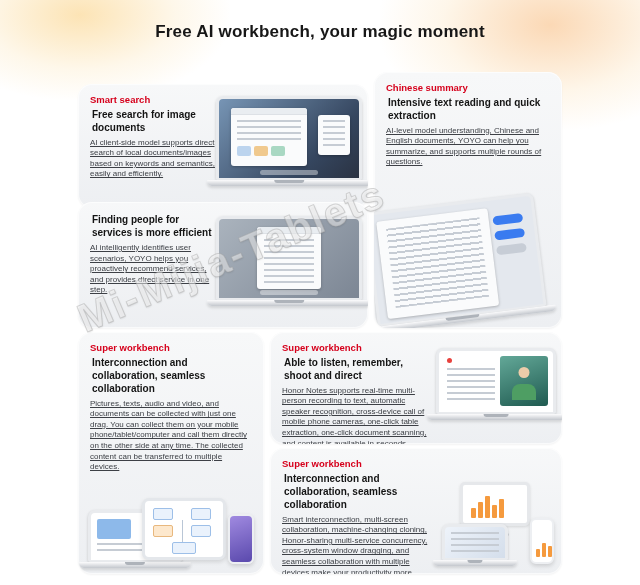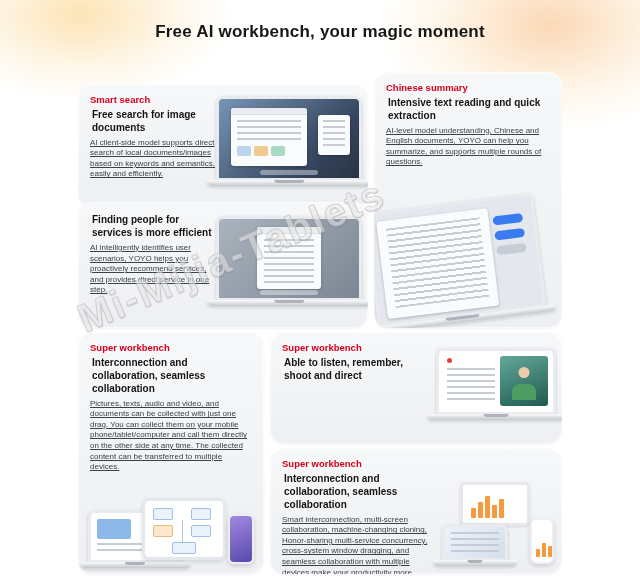--- a/index.html
+++ b/index.html
@@ -157,20 +157,21 @@
         <span style="position:absolute;left:37px;top:19px;width:1px;height:22px;background:#b9c6d6;display:block;"></span>
       </div>
       <div class="ph" style="right:0;bottom:6px;width:26px;height:50px;background:linear-gradient(160deg,#a08ae0,#5a49ad);"></div>
     </div>
   </section>
 
   <section class="card" style="left:270px;top:332px;width:292px;height:112px;">
     <div class="textcol" style="width:152px;">
       <div class="tag">Super workbench</div>
       <h3 class="ctitle">Able to listen, remember, shoot and direct</h3>
+      <p class="cbody">Honor Notes supports real-time multi-person recording to text, automatic speaker recognition, cross-device call of mobile phone cameras, one-click table extraction, one-click document scanning, and content is available in seconds.</p>
     </div>
     <div class="lt" style="right:6px;top:16px;width:120px;">
       <div class="scr" style="height:66px;background:#ffffff;">
         <span style="position:absolute;left:8px;top:7px;width:5px;height:5px;border-radius:50%;background:#e8413d;display:block;"></span>
         <div class="lines" style="position:absolute;left:8px;top:17px;width:48px;height:36px;"></div>
         <div style="position:absolute;right:5px;top:5px;width:48px;height:50px;border-radius:3px;background:linear-gradient(160deg,#63a898,#1f5a50);overflow:hidden;">
           <span style="position:absolute;left:50%;top:11px;transform:translateX(-50%);width:11px;height:11px;border-radius:50%;background:#ecccaa;display:block;"></span>
           <span style="position:absolute;left:50%;bottom:6px;transform:translateX(-50%);width:24px;height:16px;border-radius:8px 8px 0 0;background:#4e9e63;display:block;"></span>
         </div>
       </div>

